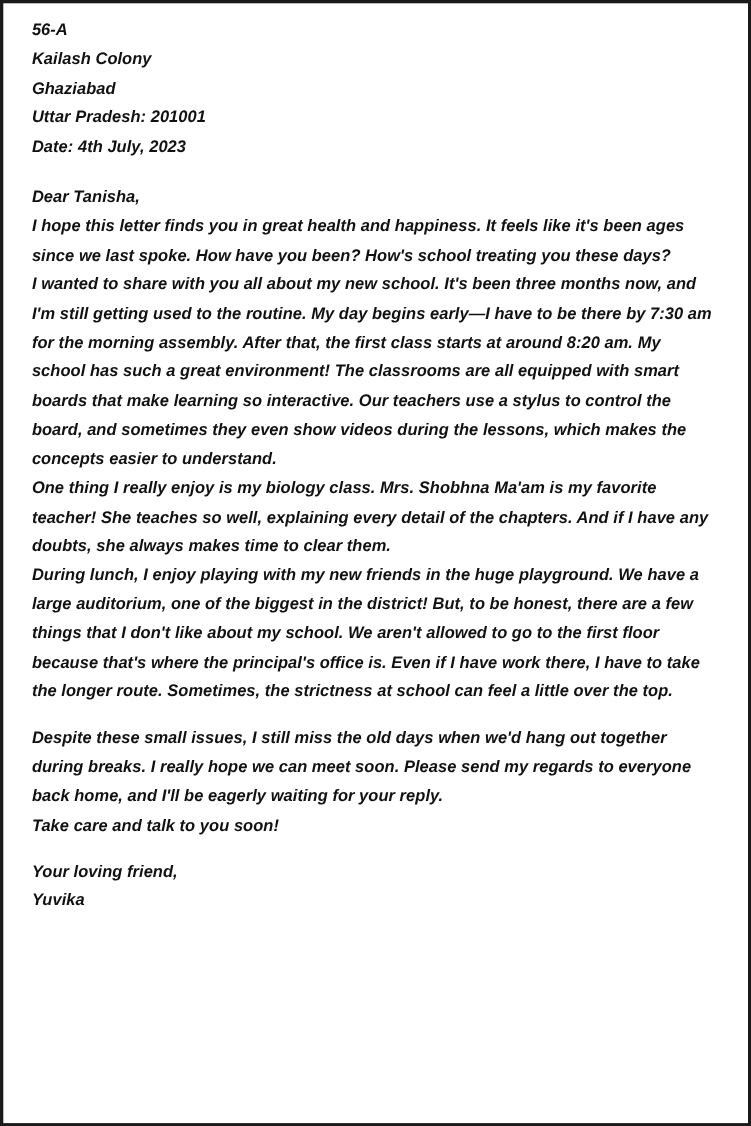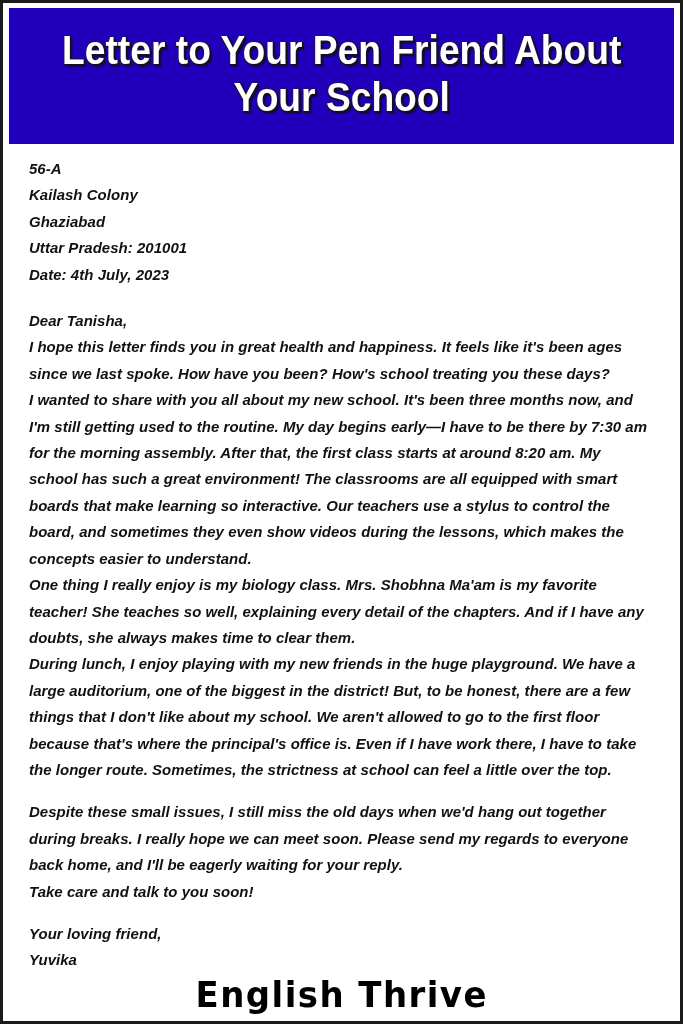--- a/index.html
+++ b/index.html
@@ -91,24 +91,20 @@
     letter-spacing: 1.5px;
     transform: scaleX(0.97);
   }
   .sign-block { margin-top: 0; }
 </style>
 </head>
 <body>
 
 <div class="page">
 
-  <div class="banner">
-    <div class="banner-title">Letter to Your Pen Friend About
-Your School</div>
-  </div>
 
   <div class="letter">
 
     <div class="ltext">
       <div class="addr-line">56-A</div>
       <div class="addr-line">Kailash Colony</div>
       <div class="addr-line">Ghaziabad</div>
       <div class="addr-line">Uttar Pradesh: 201001</div>
       <div class="addr-line">Date: 4th July, 2023</div>
     </div>
@@ -130,17 +126,14 @@
       <div class="gap-sm"></div>
 
       <div class="sign-block">
         <p class="para">Your loving friend,</p>
         <p class="para">Yuvika</p>
       </div>
     </div>
 
   </div>
 
-  <div class="brand-row">
-    <div class="brand">English Thrive</div>
-  </div>
 
 </div>
 
 </body></html>

